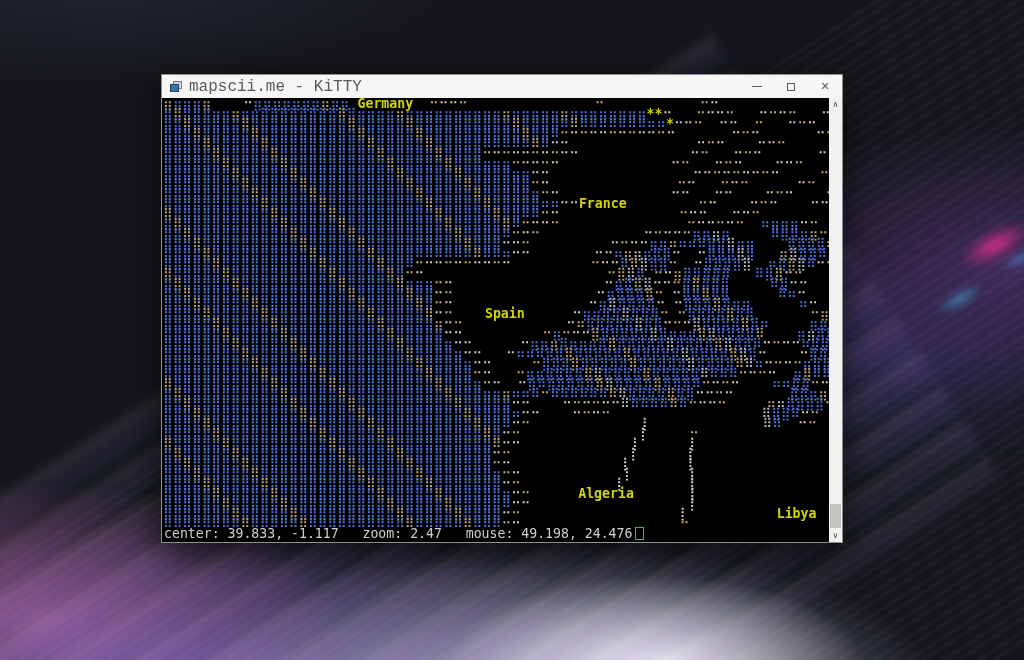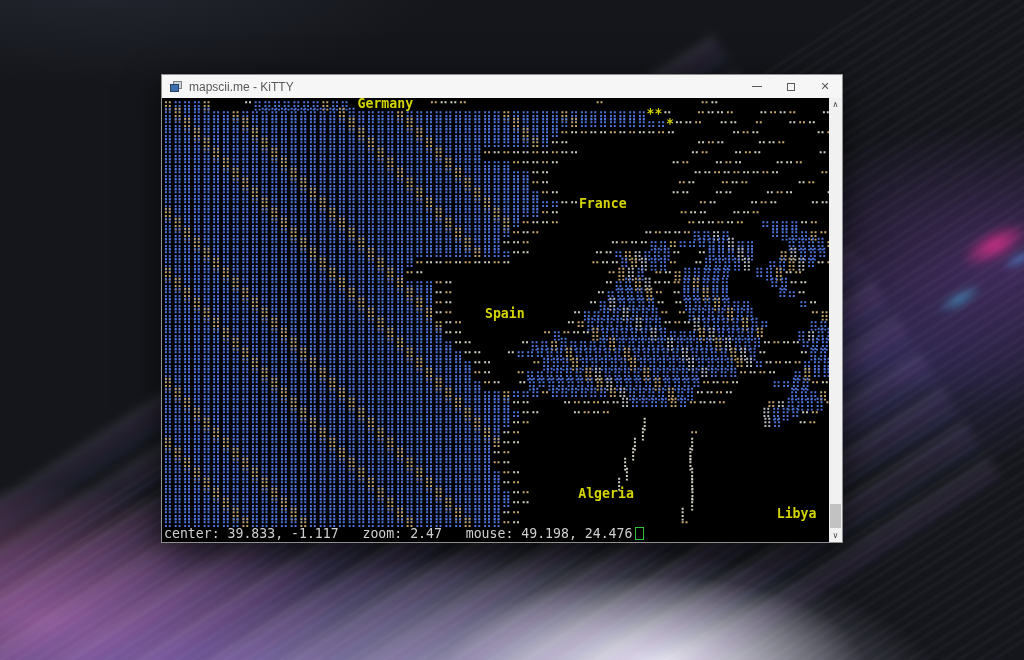--- a/index.html
+++ b/index.html
@@ -29,21 +29,21 @@
     background:radial-gradient(closest-side, rgba(72,190,235,0.55), rgba(72,190,235,0));}
   #spot-cyan2{left:1000px;top:252px;width:40px;height:14px;transform:rotate(-30deg);filter:blur(3px);
     background:radial-gradient(closest-side, rgba(80,160,235,0.6), rgba(80,160,235,0));}
   
   #win{position:absolute;left:161px;top:74px;width:682px;height:469px;background:#000;
     border:1px solid #8f8f8f;box-sizing:border-box;box-shadow:0 10px 34px rgba(0,0,0,0.65);}
   #titlebar{height:23px;background:#f6f6f6;display:flex;align-items:center;}
   #kitty-icon{width:13px;height:12px;margin:0 6px 0 8px;position:relative;flex:none;}
   #kitty-icon .scr-back{position:absolute;left:3px;top:0;width:9px;height:8px;background:#cfd4da;border:1px solid #7a8086;box-sizing:border-box;}
   #kitty-icon .scr-front{position:absolute;left:0;top:3px;width:9px;height:8px;background:#3d6fae;border:1px solid #27435f;box-sizing:border-box;}
-  #title-text{font-size:12px;color:#5a5a5a;white-space:nowrap;}
+  #title-text{font-size:16px;color:#5a5a5a;white-space:nowrap;font-family:Liberation Mono, monospace;}
   #controls{margin-left:auto;display:flex;height:100%;}
   .ctl{width:34px;height:100%;display:flex;align-items:center;justify-content:center;color:#5a5a5a;}
   .glyph-bar{width:10px;height:1px;background:#5a5a5a;display:block;}
   .glyph-box{width:8px;height:8px;border:1px solid #5a5a5a;display:block;box-sizing:border-box;}
   .ctl-close{font-size:11px;font-family:"DejaVu Sans", sans-serif;}
   
   #term-row{display:flex;height:444px;}
   #screen{position:relative;flex:1;overflow:hidden;background:#000;cursor:text;}
   #map{margin:0;position:absolute;left:1px;top:1px;
     font-family:"DejaVu Sans Mono", monospace;font-size:13.2px;line-height:10px;

